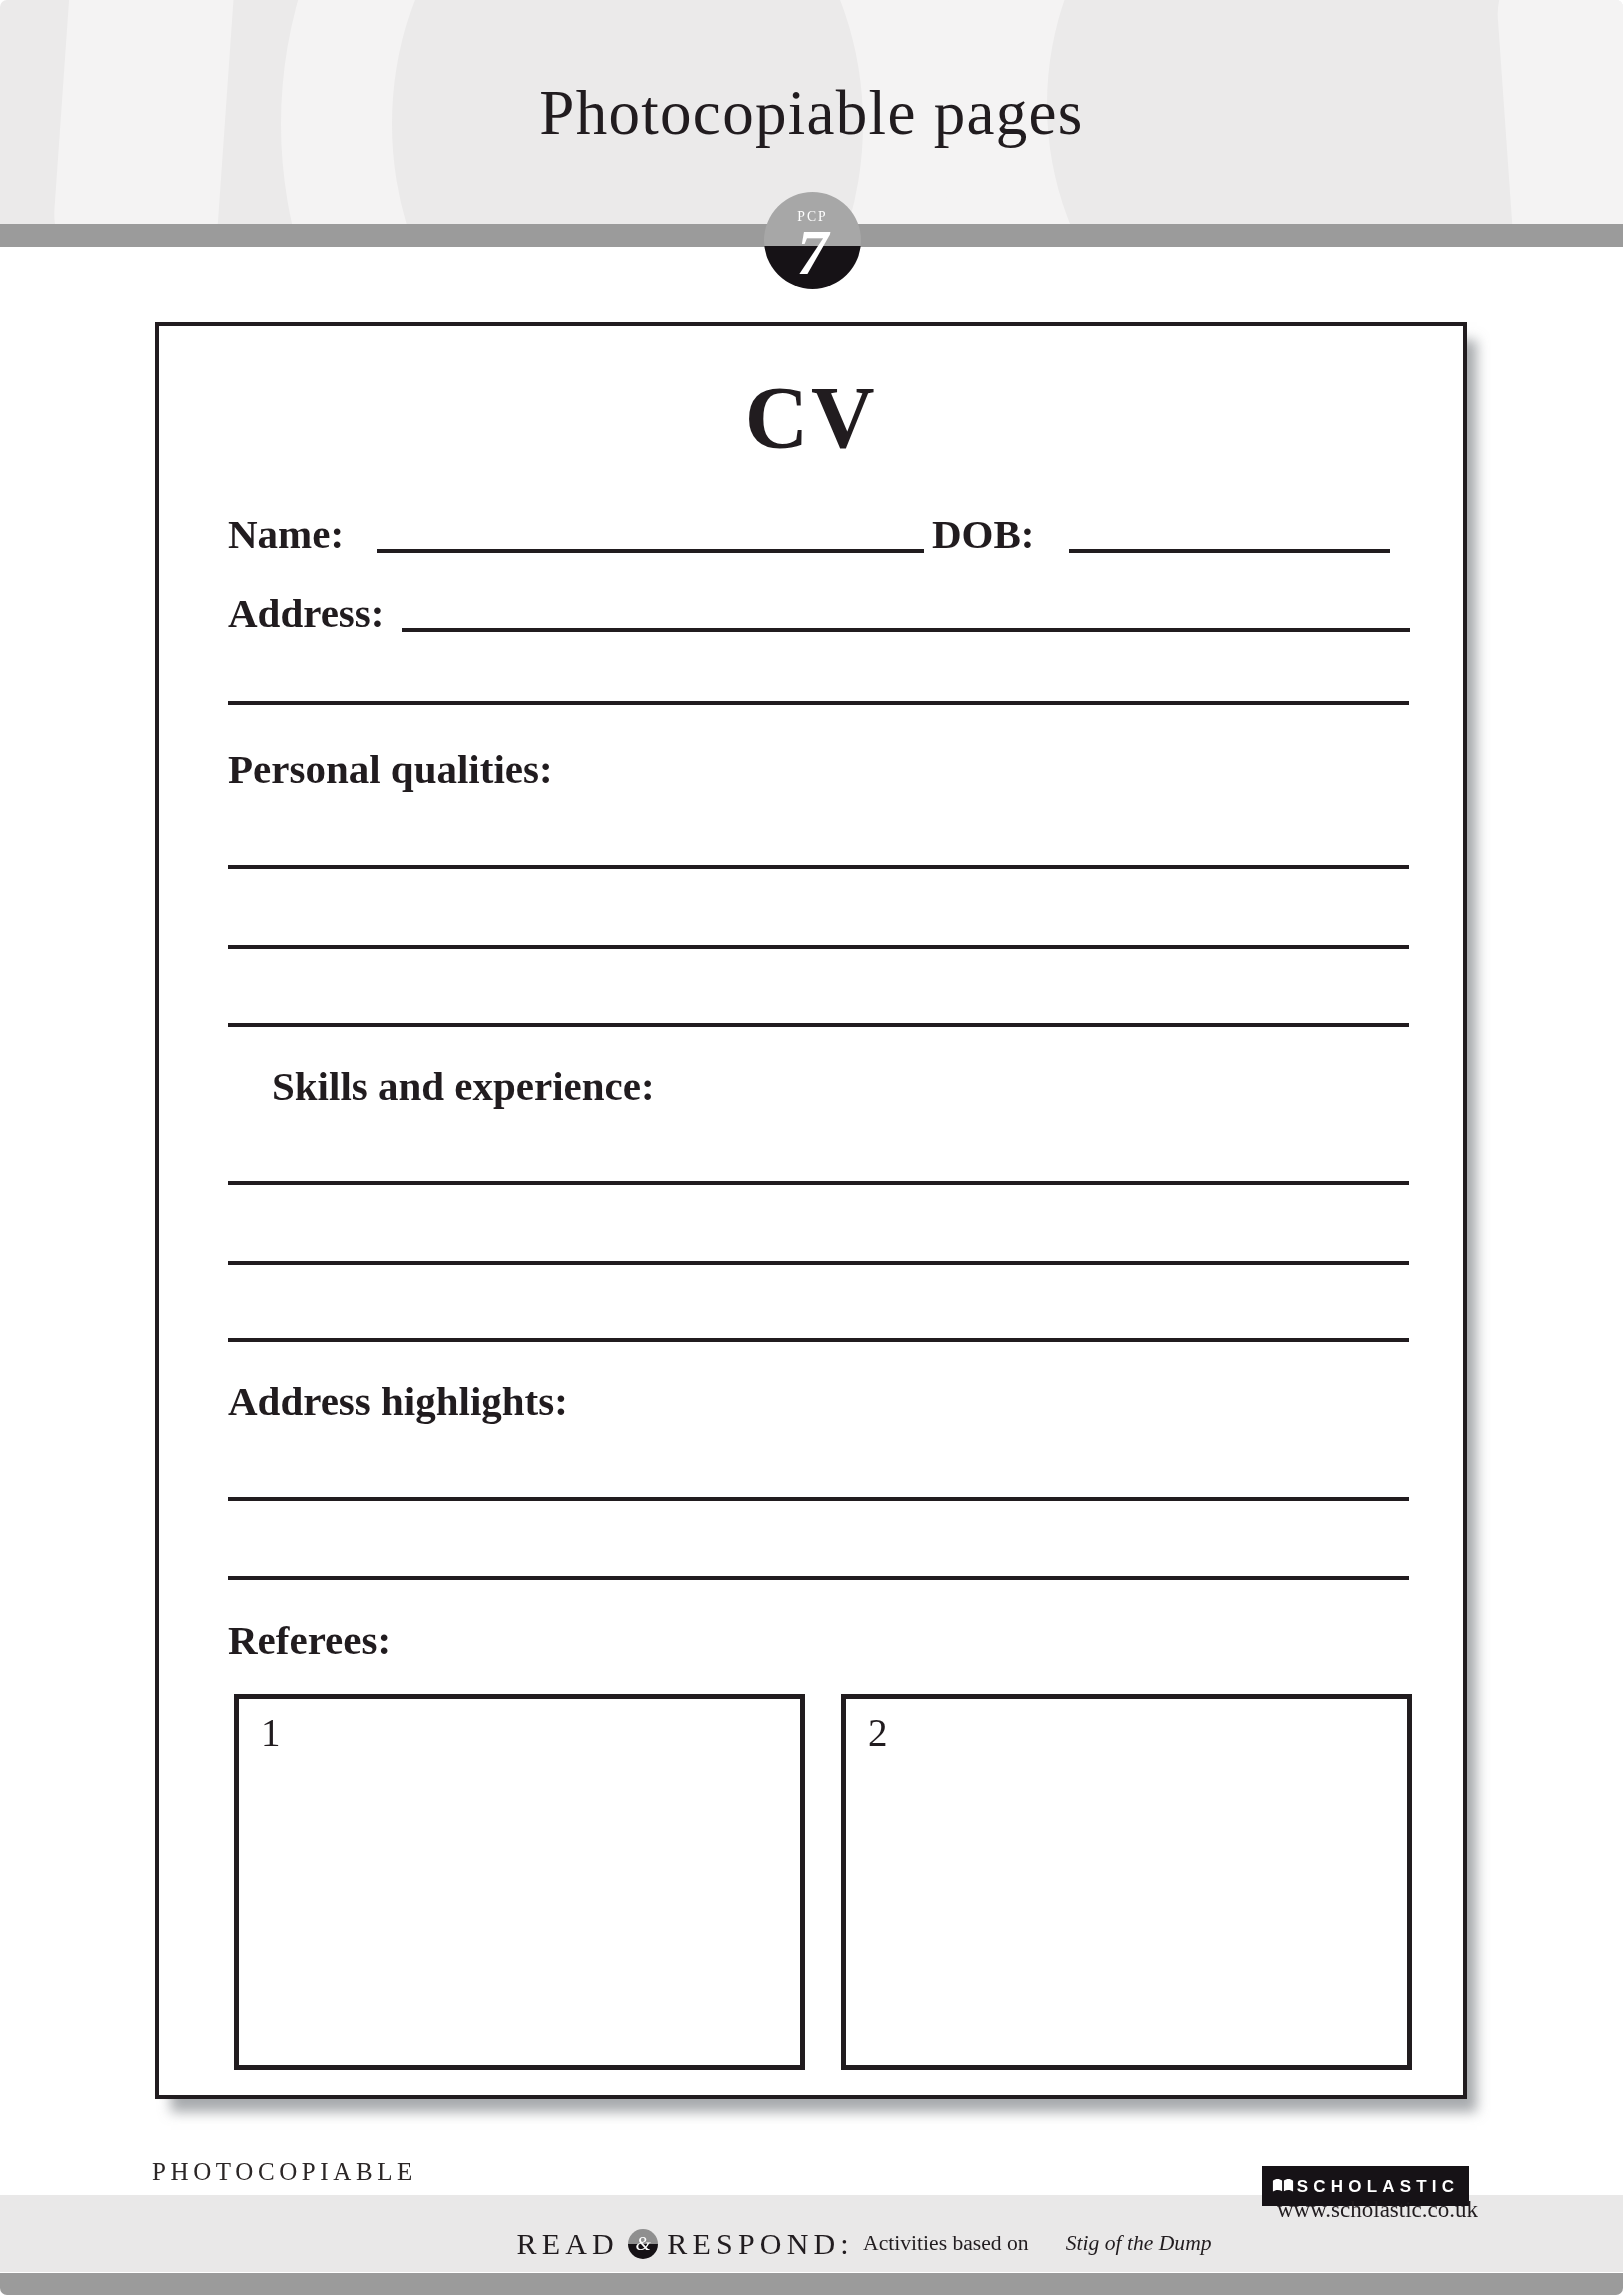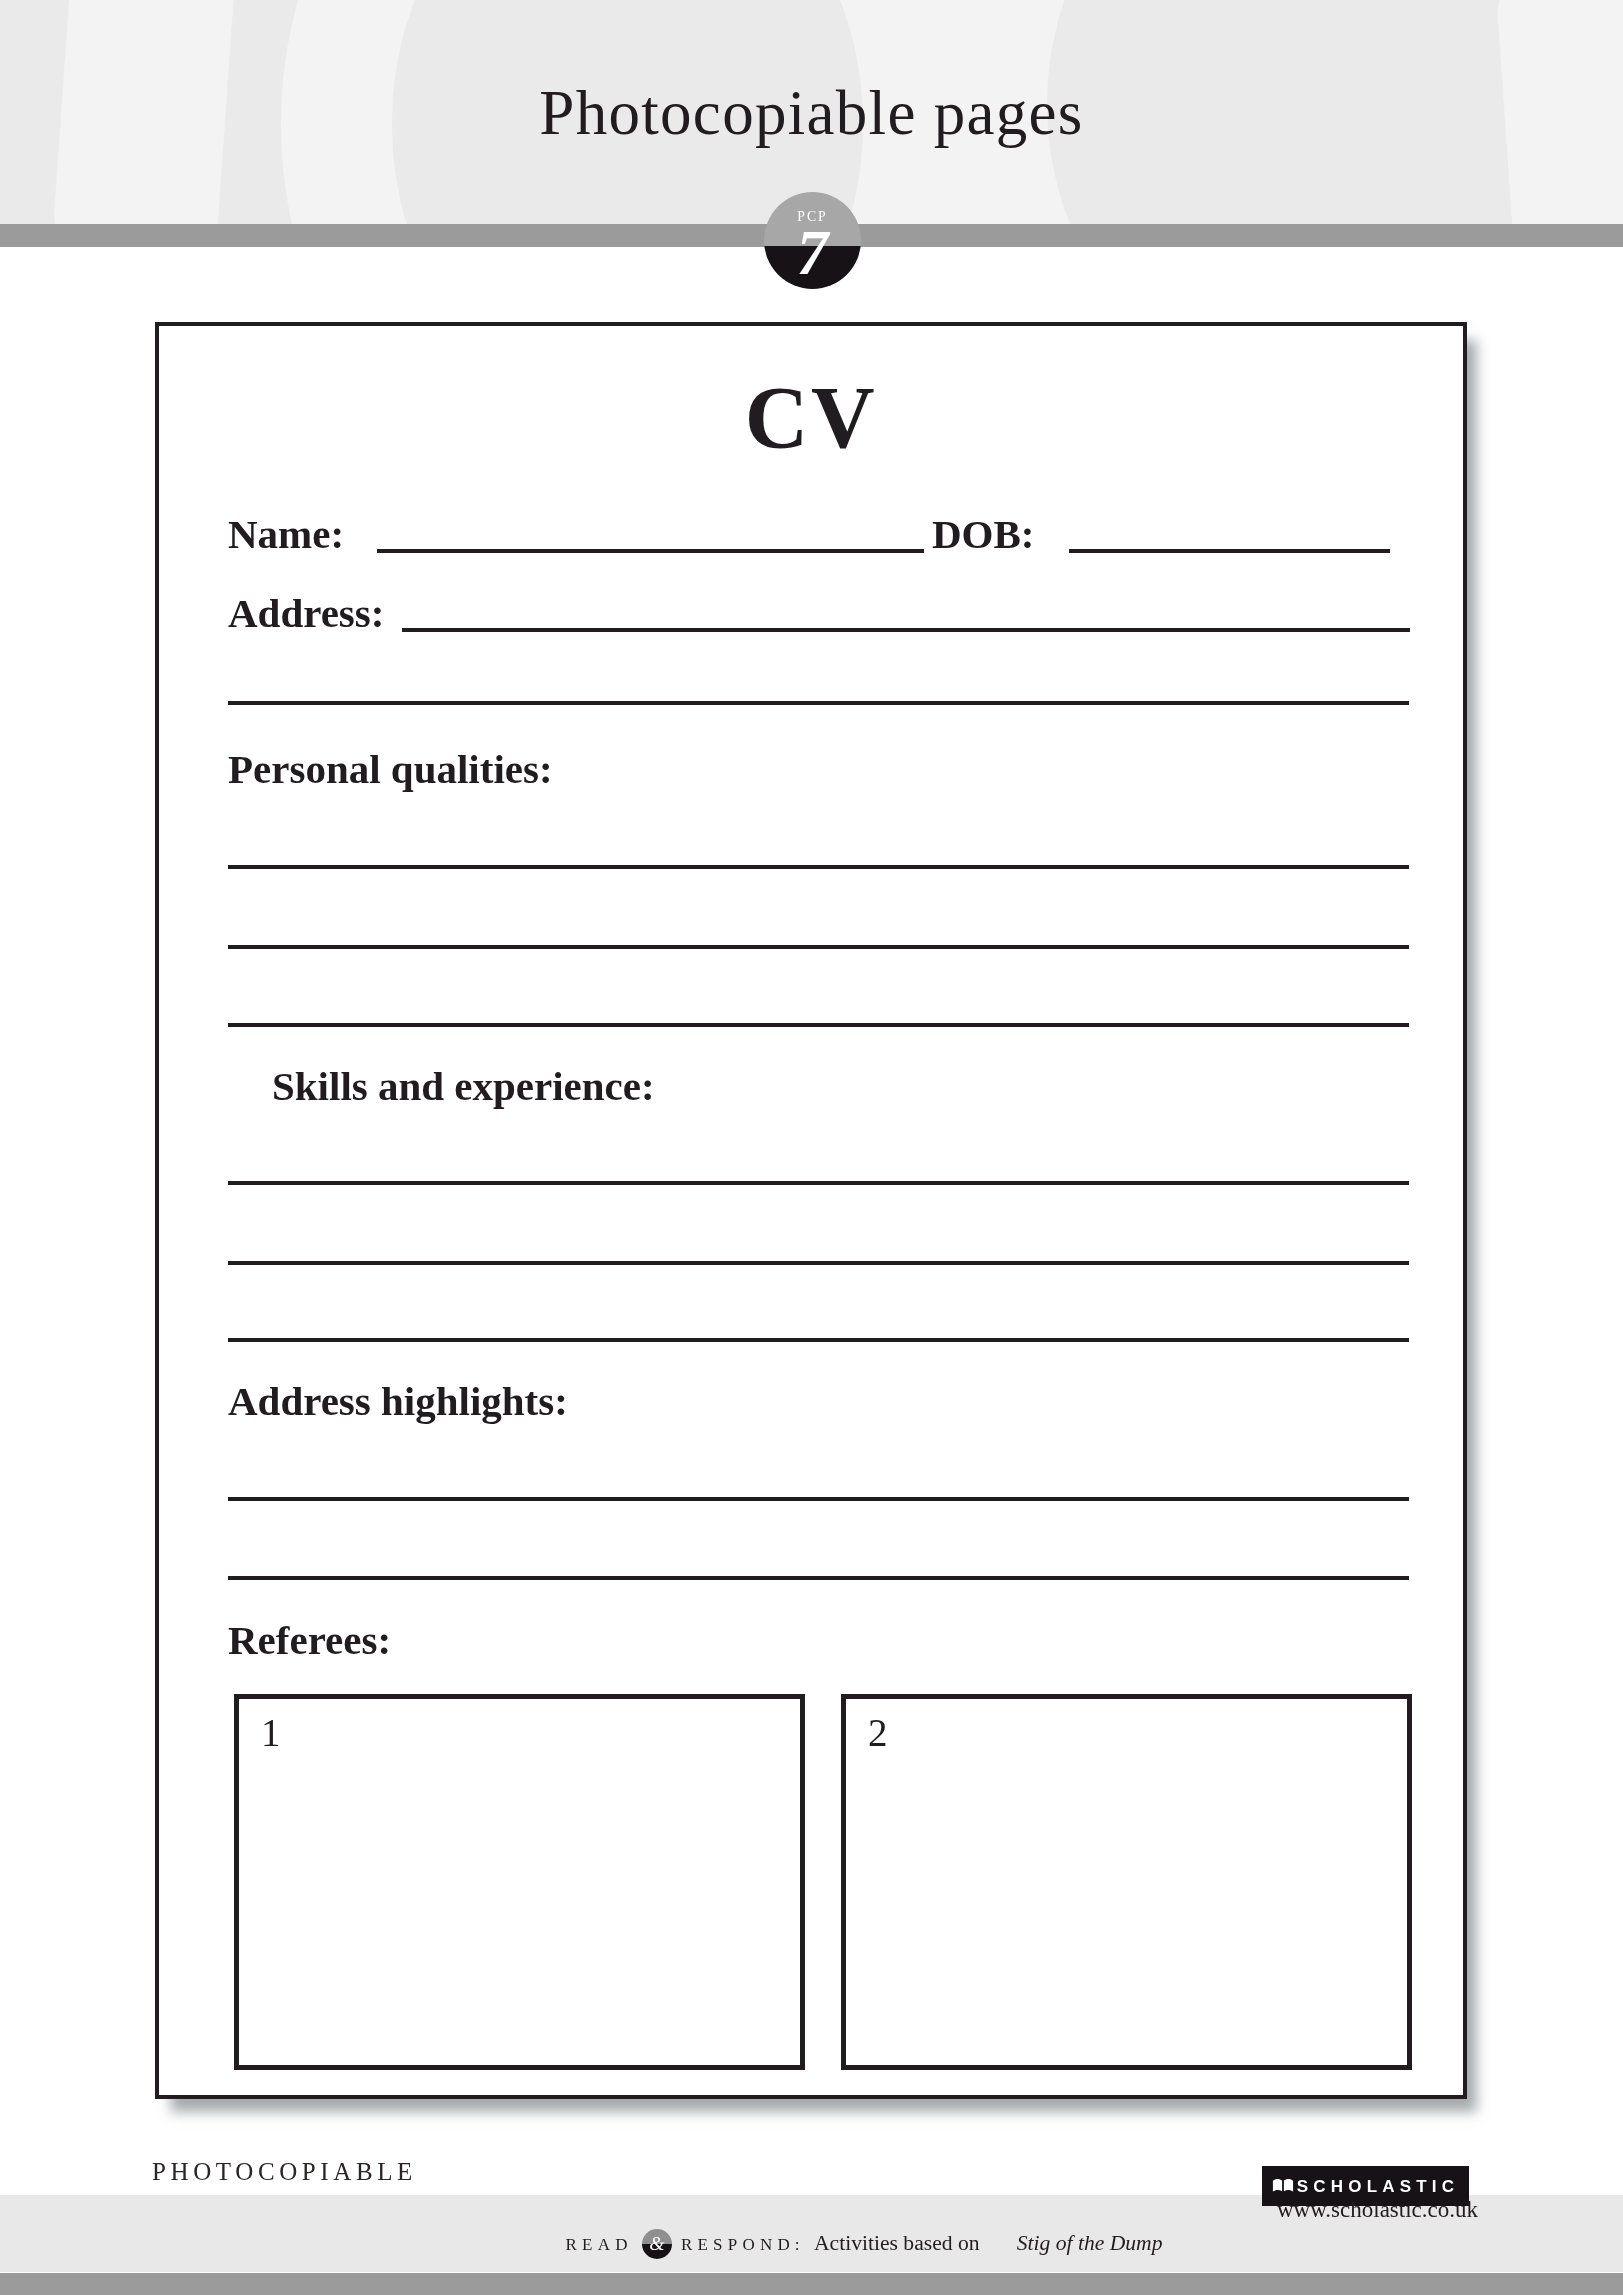--- a/index.html
+++ b/index.html
@@ -1,19 +1,20 @@
 <!DOCTYPE html>
 <html style="--ink: #211c1f; --bar_gray: #9b9b9b; --badge_gray: #a7a7a7; --header_bg: #ebeaea; --watermark: #f4f3f3; --band_gray: #e9e8e8; --logo_black: #161216;font-size:10.5px"><head>
 <meta charset="utf-8">
 <style>
   html,body { margin:0; padding:0; background:#ffffff; }
   #page {
     position:relative; width:1623px; height:2295px; overflow:hidden;
     background:#ffffff; color:var(--ink,#211c1f);
     font-family:"Liberation Serif", serif;
+    border-radius:7px;
   }
 
   
   .hdr {
     position:absolute; left:0; top:0; width:100%; height:224px;
     background:var(--header_bg,#ebeaea); overflow:hidden;
   }
   .wm { position:absolute; background:var(--watermark,#f4f3f3); }
   .wm-stem { left:62px; top:-79px; width:164px; height:366px; border-radius:72px; transform:rotate(4deg); }
   .wm-ring { background:transparent; border:111px solid var(--watermark,#f4f3f3); border-radius:50%; }
@@ -82,21 +83,21 @@
     font-size:17px; letter-spacing:5.2px; line-height:1;
   }
   .scho-url {
     position:absolute; left:1262px; top:2197px; width:207px; text-align:center;
     font-size:23px; z-index:2;margin-left:12px;
   }
   .rr {
     position:absolute; left:105px; right:0; top:2227px; height:34px; z-index:2;
     display:flex; align-items:center; justify-content:center; gap:9.2px;
   }
-  .rr-caps { font-size:17px; letter-spacing:5.2px; line-height:1;text-align:center; }
+  .rr-caps { font-size:30px; letter-spacing:5.2px; line-height:1;text-align:center; }
   .rr-circle {
     width:30px; height:30px; border-radius:50%;
     background:linear-gradient(#8f8f8f 50%, var(--logo_black,#161216) 50%);
     color:#ffffff; display:flex; align-items:center; justify-content:center;
     font-style:italic; font-size:19.6px; flex:0 0 auto;
   }
   .rr-tag { font-size:21.6px; line-height:1; }
   .rr-book { font-size:21.6px; font-style:italic; line-height:1;margin-left:28px; }
   .bottom-bar { position:absolute; left:0; top:2273px; width:100%; height:23px; background:var(--bar_gray,#9b9b9b); }
 </style>

